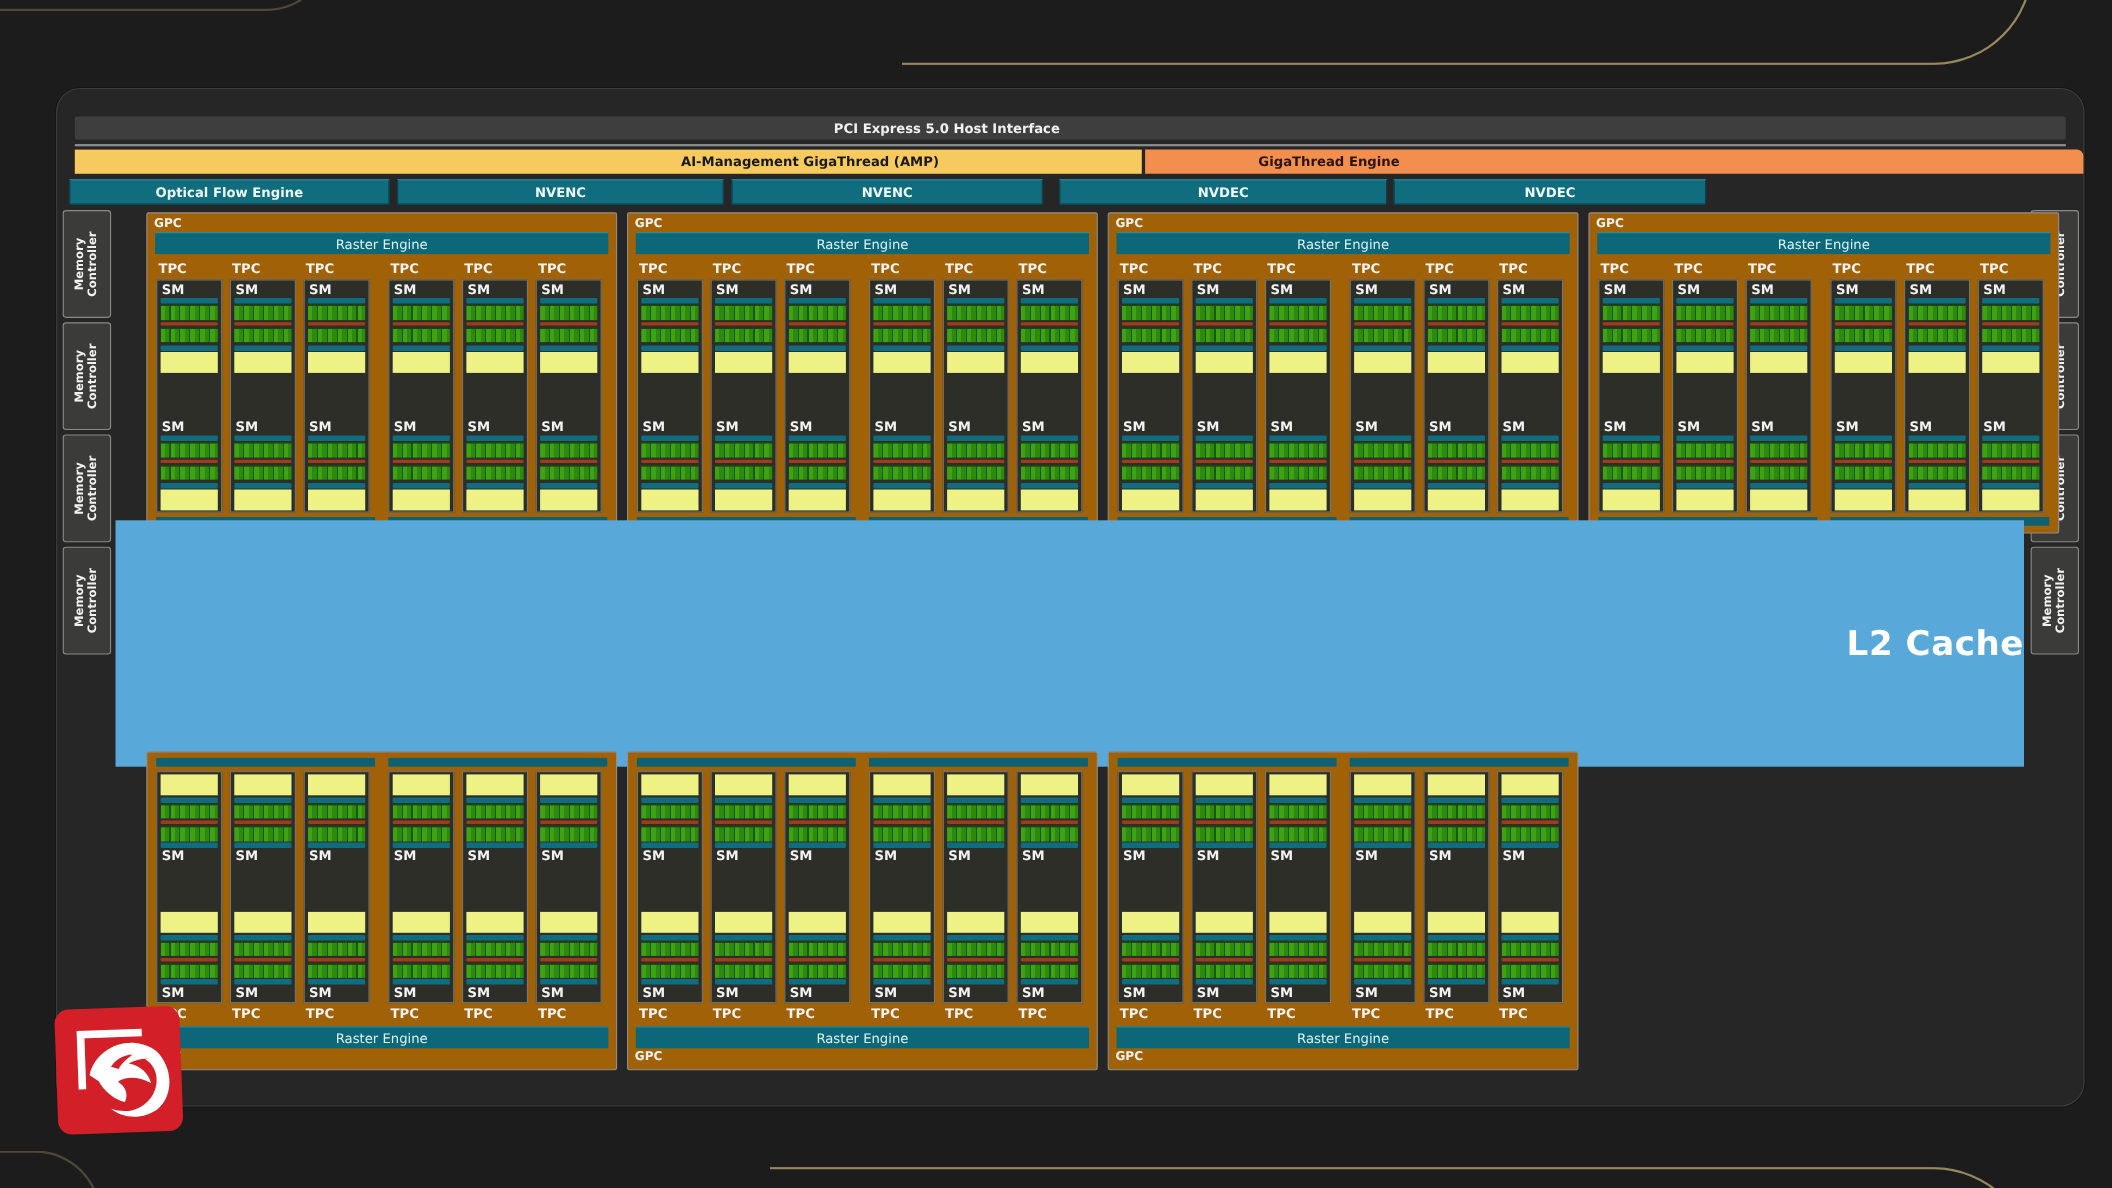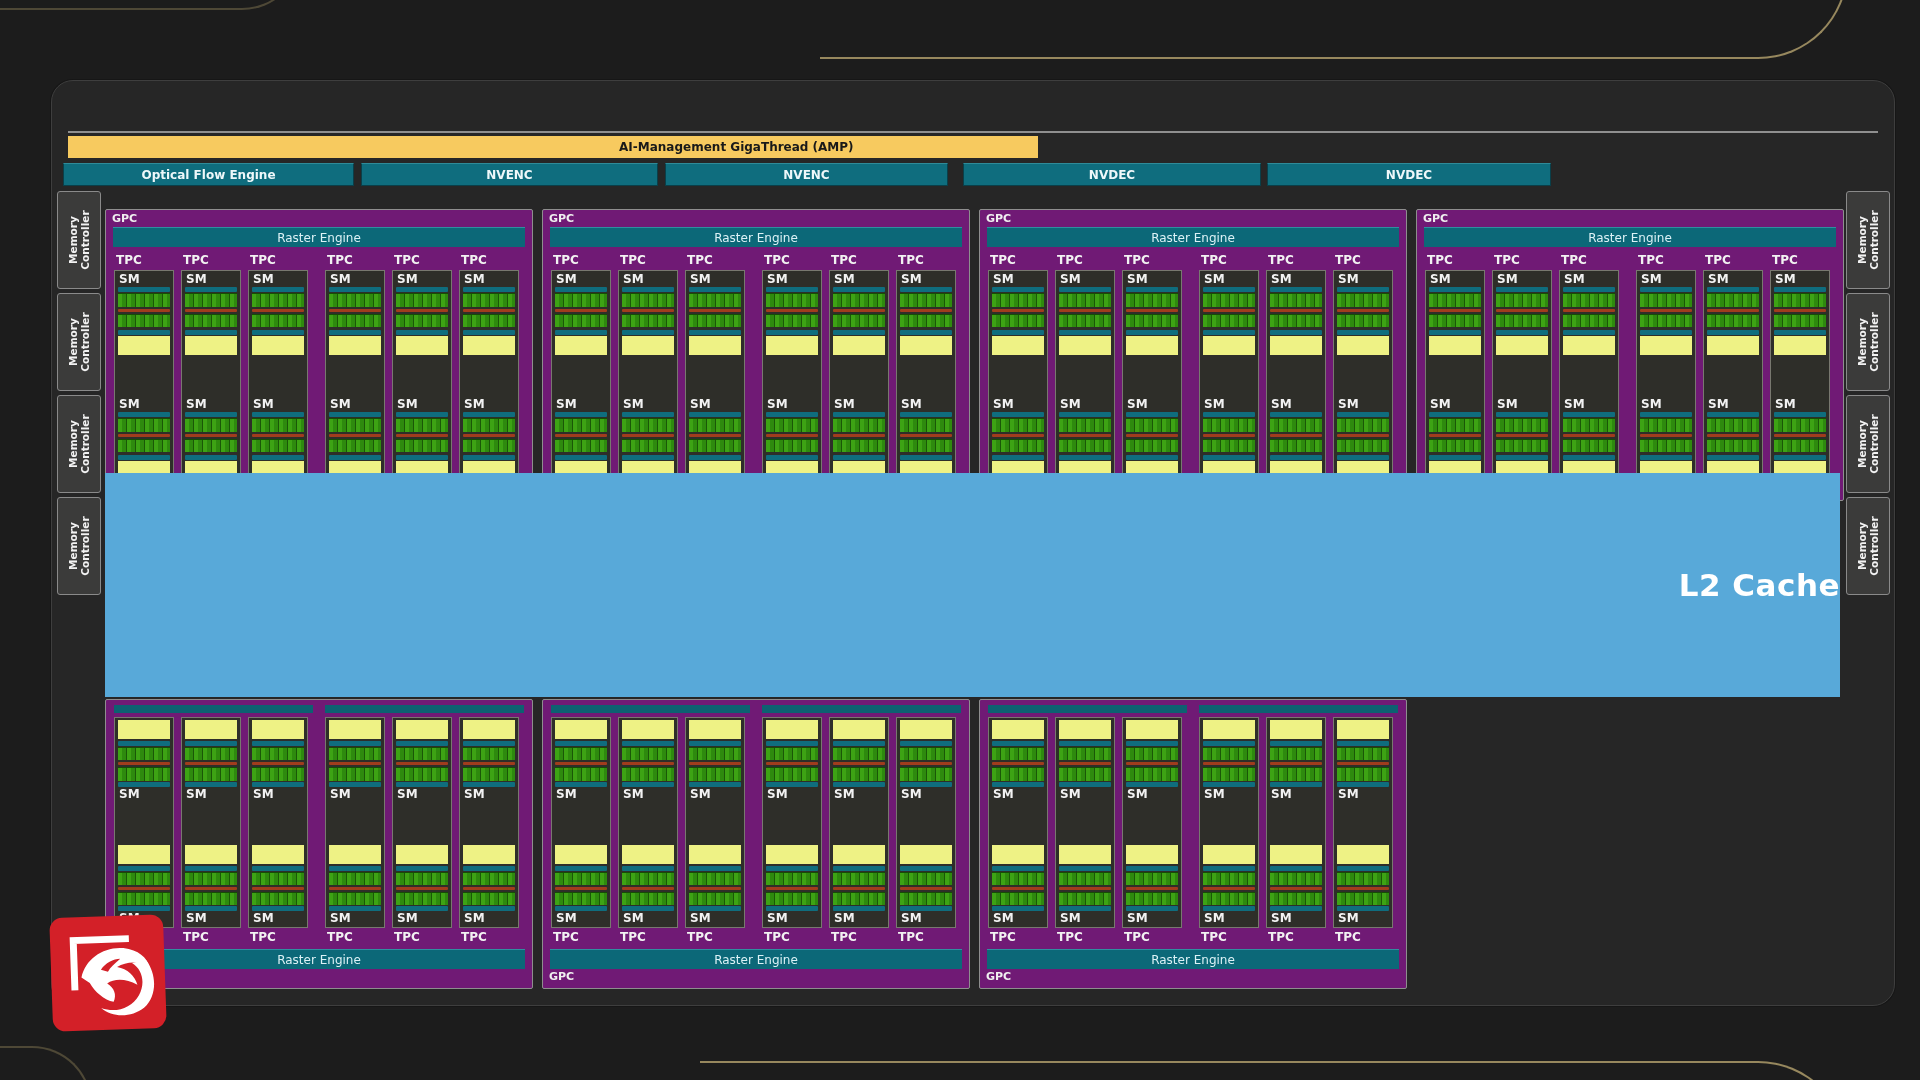--- a/index.html
+++ b/index.html
@@ -35,22 +35,22 @@
 
   
   .mc{position:absolute;width:42px;height:96px;background:#3b3b3a;border:1px solid #8a8a8a;border-radius:3px;
       display:flex;align-items:center;justify-content:center;overflow:hidden;}
   .mc-label{width:92px;transform:rotate(-90deg);text-align:center;font-size:10.5px;font-weight:bold;
             color:#f2f2f2;line-height:1.15;}
 
   
   #gpc-top{left:0;top:112px;width:100%;height:292px;}
   #gpc-bottom{left:0;top:602px;width:100%;height:290px;}
-  .gpc{position:absolute;top:16px;height:100%;width:428px;background:#701a75;border:1px solid #8e8e8e;
-       border-radius:2px;display:flex;flex-direction:column;box-sizing:border-box;}
+  .gpc{position:absolute;top:0;height:100%;width:428px;background:#a16207;border:1px solid #8e8e8e;
+       border-radius:2px;display:flex;flex-direction:column;box-sizing:border-box;margin-left:28px;}
   .gpc-label{font-size:11px;font-weight:bold;color:#f0f0f0;height:15px;margin:2px 0 0 6px;flex:none;}
   .gpc.mirror .gpc-label{margin:1px 0 3px 6px;}
   .raster{position:relative;height:19px;margin:0 7px;background:var(--raster_teal,#0c6878);
           border-top:1px solid #2f8fa0;flex:none;}
   .raster-label{position:absolute;left:50%;top:50%;transform:translate(-50%,-50%);
                 font-size:12px;font-weight:normal;color:#dcf2f6;white-space:nowrap;}
   .halves{display:flex;flex:1;padding:6px 8px;gap:12px;min-height:0;}
   .gpc.mirror .halves{padding:5px 8px 3px;}
   .half{width:200px;display:flex;flex-direction:column;min-height:0;}
   .half-cols{display:flex;gap:7px;flex:1;min-height:0;}
@@ -82,23 +82,29 @@
 </head>
 <body>
 
 <div class="stage">
   <div class="deco deco-tl"></div>
   <div class="deco deco-tr"></div>
   <div class="deco deco-br"></div>
   <div class="deco deco-bl"></div>
 
   <div class="panel">
+    <div class="pci">
+      <span class="bar-label">PCI Express 5.0 Host Interface</span>
+    </div>
     <div class="sep"></div>
     <div class="amp">
       <span class="bar-label">AI-Management GigaThread (AMP)</span>
+    </div>
+    <div class="giga">
+      <span class="bar-label">GigaThread Engine</span>
     </div>
 
     <div id="media-row">
         <div class="media-box" style="left: 11px; width: 289px; position: absolute;">
           <div class="media-label">Optical Flow Engine</div>
         </div>
         <div class="media-box" style="left: 309px; width: 295px; position: absolute;">
           <div class="media-label">NVENC</div>
         </div>
         <div class="media-box" style="left: 613px; width: 281px; position: absolute;">

